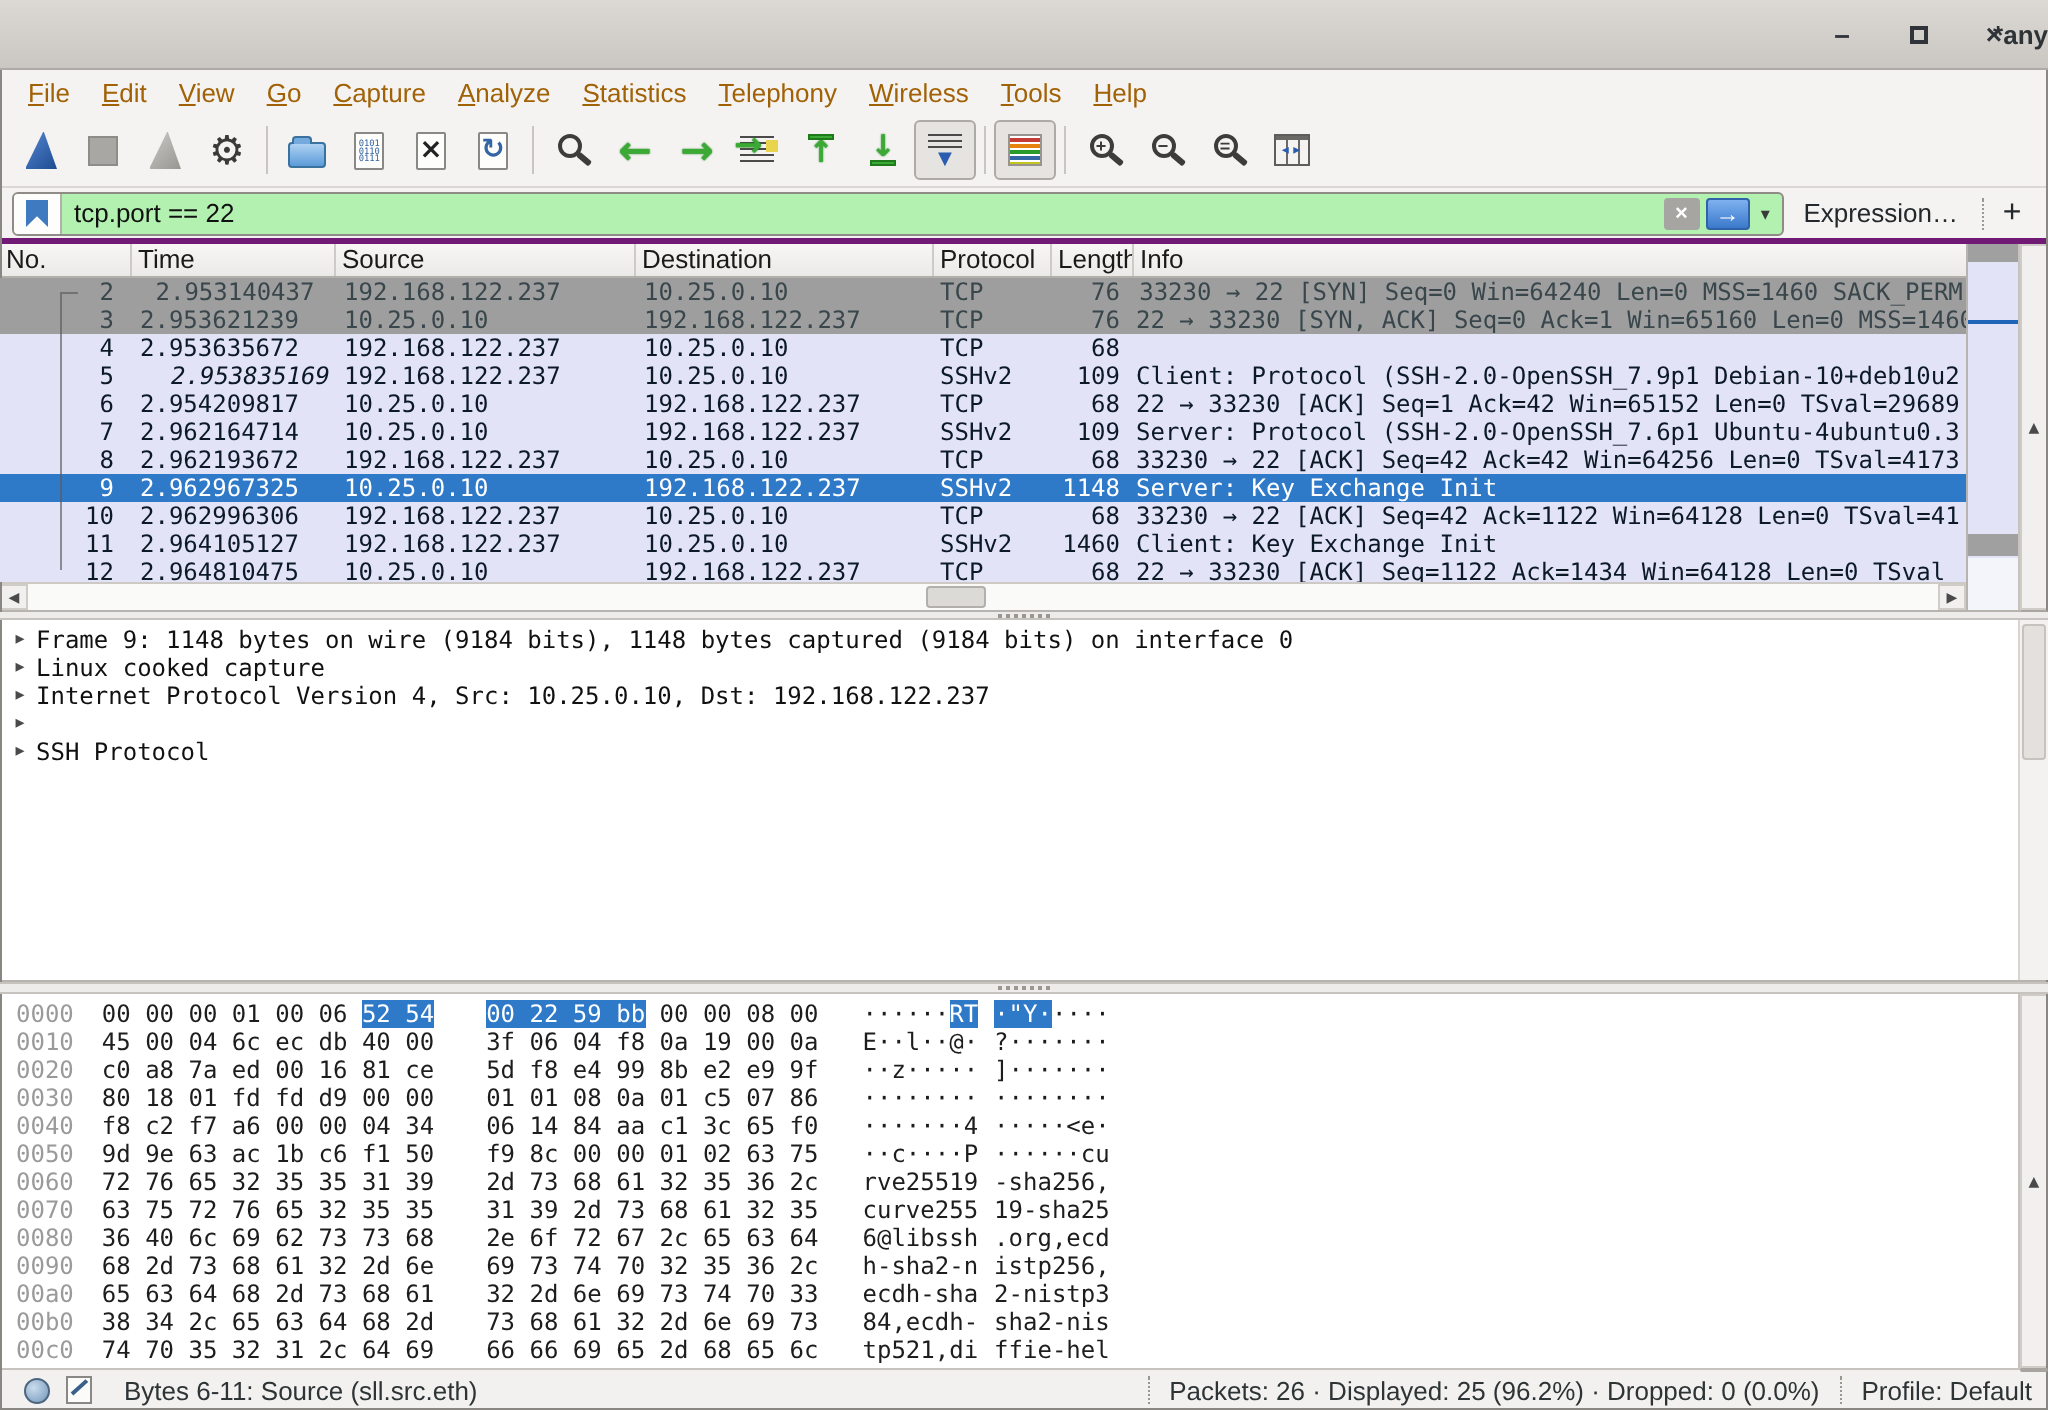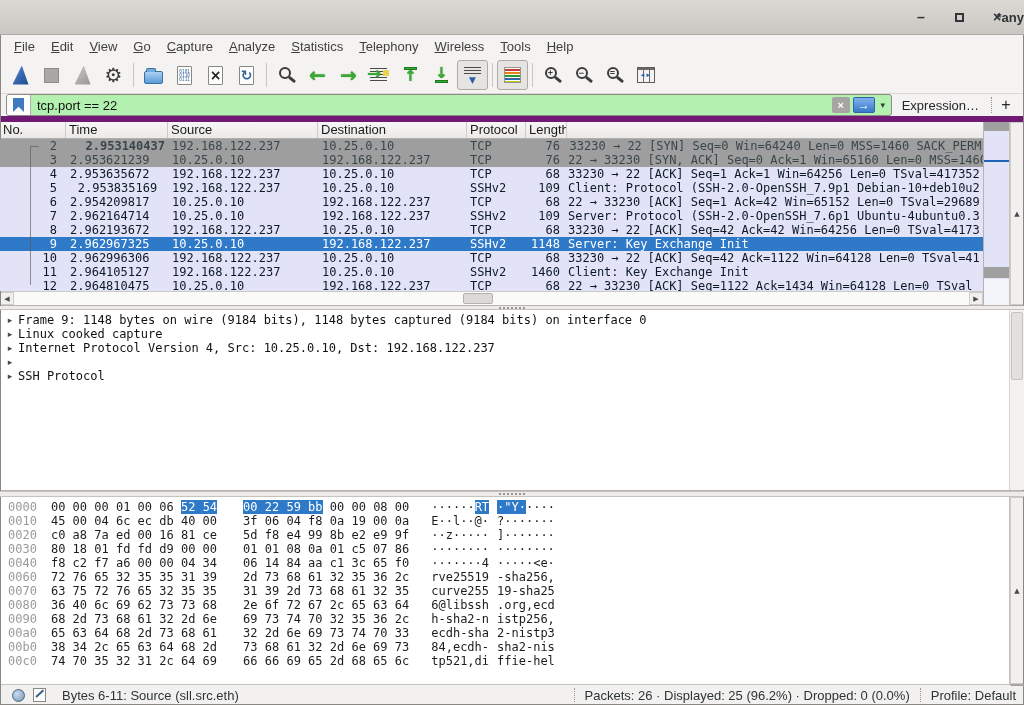--- a/index.html
+++ b/index.html
@@ -9,21 +9,21 @@
 
   
   .titlebar { height:35px; background:linear-gradient(#dcd8d4,#cac6c2); border-bottom:1px solid #aeaaa5; display:flex; align-items:center; position:relative; flex:none; }
   .title { position:absolute; left:0; right:0; text-align:right; font-size:13px; font-weight:bold; color:#2e3436; }
   .winbtns { margin-left:auto; display:flex; align-items:center; gap:16px; padding-right:16px; z-index:2; }
   .wbtn { width:22px; height:22px; border:none; background:transparent; color:#30343a; font-size:14px; font-weight:bold; display:flex; align-items:center; justify-content:center; cursor:default; }
   .maxglyph { width:9px; height:9px; border:2px solid #30343a; display:inline-block; }
 
   
   .menubar { height:22px; background:#f4f3f1; display:flex; align-items:center; padding-left:6px; flex:none; }
-  .mi { display:inline-block; padding:2px 8px; font-size:13px; color:#404040; }
+  .mi { display:inline-block; padding:2px 8px; font-size:13px; color:#a16207; }
   .mi::first-letter { text-decoration:underline; }
 
   
   .toolbar { height:37px; background:#f4f3f1; border-bottom:1px solid #dbd8d4; display:flex; align-items:center; padding-left:5px; flex:none; }
   .tbtn { width:31px; height:30px; border:1px solid transparent; background:transparent; display:flex; align-items:center; justify-content:center; border-radius:3px; }
   .tbtn.pressed { background:#e6e4e1; border-color:#aeaaa5; }
   .tsep { width:1px; height:24px; background:#c9c6c1; margin:0 4px; }
   .icon { display:flex; align-items:center; justify-content:center; }
   .fin { width:16px; height:19px; background:linear-gradient(135deg,#5586d2,#1c4a8e); clip-path:polygon(0 100%,100% 100%,58% 0); display:inline-block; }
   .fin.gray { background:linear-gradient(135deg,#cbc9c6,#96948f); }
@@ -47,21 +47,21 @@
   .gopkt .stripes { position:absolute; inset:0; }
   .gopkt::after { content:""; position:absolute; right:0; top:2px; width:6px; height:6px; background:#e8d44d; }
   .gopkt .ov2 { position:absolute; left:-3px; top:-5px; font-size:17px; }
   .bluetri { color:#2a5db0; font-size:9px; line-height:8px; font-family:"DejaVu Sans",sans-serif; }
   .clines { width:17px; height:16px; border:1px solid #97948f; background:linear-gradient(to bottom,#fff 0 1px,#c43c35 1px 3px,#fff 3px 4px,#e6830f 4px 6px,#fff 6px 7px,#2a9a2a 7px 9px,#fff 9px 10px,#3465a4 10px 12px,#fff 12px 13px,#c4c41e 13px 15px,#fff 15px); display:inline-block; }
   .tblico { width:18px; height:16px; border:1px solid #5f5d59; position:relative; display:inline-block;
     background:linear-gradient(to right,transparent 0 5px,#6b6965 5px 6px,transparent 6px 11px,#6b6965 11px 12px,transparent 12px),linear-gradient(#6b6965 0 2px,transparent 2px); }
   .tblico::after { content:"◂ ▸"; position:absolute; left:0; right:0; top:3px; text-align:center; color:#2a5db0; font-size:7px; font-family:"DejaVu Sans",sans-serif; }
 
   
-  .filterbar { height:28px; background:#f4f3f1; border-bottom:6px solid #701a75; display:flex; align-items:center; padding:0 6px; flex:none; }
+  .filterbar { height:28px; background:#f4f3f1; border-bottom:3px solid #701a75; display:flex; align-items:center; padding:0 6px; flex:none; }
   .finput { flex:1; height:22px; background:#b2f1b0; border:1px solid #8f8b86; border-radius:3px; display:flex; align-items:center; overflow:hidden; }
   .bmbtn { width:24px; height:100%; background:#fdfdfb; border:none; border-right:1px solid #b3b0ab; display:flex; align-items:center; justify-content:center; }
   .bm { width:11px; height:14px; background:#3f7ac0; clip-path:polygon(0 0,100% 0,100% 100%,50% 62%,0 100%); }
   .ftext { flex:1; padding-left:6px; font-size:13px; color:#111; white-space:pre; }
   .cbtn { width:18px; height:16px; background:#a7a5a1; border:none; border-radius:2px; color:#fff; font-size:11px; font-weight:bold; display:flex; align-items:center; justify-content:center; margin-right:3px; }
   .abtn { width:22px; height:16px; background:linear-gradient(#7fb1ef,#3b79cc); border:1px solid #2f62a8; border-radius:2px; color:#fff; font-size:12px; font-weight:bold; display:flex; align-items:center; justify-content:center; line-height:12px; }
   .caretbtn { width:16px; height:100%; border:none; background:transparent; color:#3a3a3a; font-size:9px; }
   .expr { font-size:13px; color:#23282c; padding:0 10px; background:none; border:none; }
   .vsep { width:1px; height:16px; border-left:1px dotted #9a9791; margin:0 2px; }
   .addbtn { width:24px; height:22px; border:none; background:transparent; font-size:16px; color:#23282c; }
@@ -307,25 +307,26 @@
 
   <div class="packet-pane">
     <div class="plist">
       <div class="phead" id="phead">
           <div class="hcell" style="width: 66px;">No.</div>
           <div class="hcell" style="width: 102px;">Time</div>
           <div class="hcell" style="width: 150px;">Source</div>
           <div class="hcell" style="width: 149px;">Destination</div>
           <div class="hcell" style="width: 59px;">Protocol</div>
           <div class="hcell" style="width: 41px;">Length</div>
+          <div class="hcell" style="flex: 1 1 0%; border-right: none;">Info</div>
         </div>
       <div class="prows" id="prows">
           <div class="prow gray">
             <span class="pc" style="width: 63px; text-align: right; padding-right: 6px;">2</span>
-            <span class="pc" style="width: 102px; text-align: right; padding-left: 7px; font-weight: bold;">2.953140437</span>
+            <span class="pc" style="width: 102px; text-align: center; padding-left: 7px;">2.953140437</span>
             <span class="pc" style="width: 150px; text-align: left; padding-left: 7px;">192.168.122.237</span>
             <span class="pc" style="width: 149px; text-align: left; padding-left: 7px;">10.25.0.10</span>
             <span class="pc" style="width: 59px; text-align: left; padding-left: 6px;">TCP</span>
             <span class="pc" style="width: 41px; text-align: right; padding-right: 4px;">76</span>
             <span class="pc" style="flex: 1 1 0%; text-align: center; padding-left: 4px;">33230 → 22 [SYN] Seq=0 Win=64240 Len=0 MSS=1460 SACK_PERM</span>
           </div>
           <div class="prow gray">
             <span class="pc" style="width: 63px; text-align: right; padding-right: 6px;">3</span>
             <span class="pc" style="width: 102px; text-align: left; padding-left: 7px;">2.953621239</span>
             <span class="pc" style="width: 150px; text-align: left; padding-left: 7px;">10.25.0.10</span>
@@ -334,25 +335,24 @@
             <span class="pc" style="width: 41px; text-align: right; padding-right: 4px;">76</span>
             <span class="pc" style="flex: 1 1 0%; text-align: left; padding-left: 4px;">22 → 33230 [SYN, ACK] Seq=0 Ack=1 Win=65160 Len=0 MSS=1460</span>
           </div>
           <div class="prow ">
             <span class="pc" style="width: 63px; text-align: right; padding-right: 6px;">4</span>
             <span class="pc" style="width: 102px; text-align: left; padding-left: 7px;">2.953635672</span>
             <span class="pc" style="width: 150px; text-align: left; padding-left: 7px;">192.168.122.237</span>
             <span class="pc" style="width: 149px; text-align: left; padding-left: 7px;">10.25.0.10</span>
             <span class="pc" style="width: 59px; text-align: left; padding-left: 6px;">TCP</span>
             <span class="pc" style="width: 41px; text-align: right; padding-right: 4px;">68</span>
-            <span class="pc" style="flex: 1 1 0%; text-align: left; padding-left: 4px;">33230 → 22 [ACK] Seq=1 Ack=1 Win=64256 Len=0 TSval=417352</span>
           </div>
           <div class="prow ">
             <span class="pc" style="width: 63px; text-align: right; padding-right: 6px;">5</span>
-            <span class="pc" style="width: 102px; text-align: center; padding-left: 7px;">2.953835169</span>
+            <span class="pc" style="width: 102px; text-align: right; padding-left: 7px; font-style: italic;">2.953835169</span>
             <span class="pc" style="width: 150px; text-align: left; padding-left: 7px;">192.168.122.237</span>
             <span class="pc" style="width: 149px; text-align: left; padding-left: 7px;">10.25.0.10</span>
             <span class="pc" style="width: 59px; text-align: left; padding-left: 6px;">SSHv2</span>
             <span class="pc" style="width: 41px; text-align: right; padding-right: 4px;">109</span>
             <span class="pc" style="flex: 1 1 0%; text-align: left; padding-left: 4px;">Client: Protocol (SSH-2.0-OpenSSH_7.9p1 Debian-10+deb10u2</span>
           </div>
           <div class="prow ">
             <span class="pc" style="width: 63px; text-align: right; padding-right: 6px;">6</span>
             <span class="pc" style="width: 102px; text-align: left; padding-left: 7px;">2.954209817</span>
             <span class="pc" style="width: 150px; text-align: left; padding-left: 7px;">10.25.0.10</span>
@@ -461,20 +461,21 @@
       <div class="grip"></div>
     </div>
 
   <div class="hexpane">
     <div class="hexrows" id="hexrows">
         <div class="xrow"><span class="xoff">0000</span><span class="xh hex1">00 00 00 01 00 06 <span class="xsel">52 54</span></span><span class="xh hex2"><span class="xsel">00 22 59 bb</span> 00 00 08 00</span><span class="xa ascii1">······<span class="xsel">RT</span></span><span class="xa ascii2"><span class="xsel">·"Y·</span>····</span></div>
         <div class="xrow"><span class="xoff">0010</span><span class="xh hex1">45 00 04 6c ec db 40 00</span><span class="xh hex2">3f 06 04 f8 0a 19 00 0a</span><span class="xa ascii1">E··l··@·</span><span class="xa ascii2">?·······</span></div>
         <div class="xrow"><span class="xoff">0020</span><span class="xh hex1">c0 a8 7a ed 00 16 81 ce</span><span class="xh hex2">5d f8 e4 99 8b e2 e9 9f</span><span class="xa ascii1">··z·····</span><span class="xa ascii2">]·······</span></div>
         <div class="xrow"><span class="xoff">0030</span><span class="xh hex1">80 18 01 fd fd d9 00 00</span><span class="xh hex2">01 01 08 0a 01 c5 07 86</span><span class="xa ascii1">········</span><span class="xa ascii2">········</span></div>
         <div class="xrow"><span class="xoff">0040</span><span class="xh hex1">f8 c2 f7 a6 00 00 04 34</span><span class="xh hex2">06 14 84 aa c1 3c 65 f0</span><span class="xa ascii1">·······4</span><span class="xa ascii2">·····&lt;e·</span></div>
+        <div class="xrow"><span class="xoff">0050</span><span class="xh hex1">9d 9e 63 ac 1b c6 f1 50</span><span class="xh hex2">f9 8c 00 00 01 02 63 75</span><span class="xa ascii1">··c····P</span><span class="xa ascii2">······cu</span></div>
         <div class="xrow"><span class="xoff">0060</span><span class="xh hex1">72 76 65 32 35 35 31 39</span><span class="xh hex2">2d 73 68 61 32 35 36 2c</span><span class="xa ascii1">rve25519</span><span class="xa ascii2">-sha256,</span></div>
         <div class="xrow"><span class="xoff">0070</span><span class="xh hex1">63 75 72 76 65 32 35 35</span><span class="xh hex2">31 39 2d 73 68 61 32 35</span><span class="xa ascii1">curve255</span><span class="xa ascii2">19-sha25</span></div>
         <div class="xrow"><span class="xoff">0080</span><span class="xh hex1">36 40 6c 69 62 73 73 68</span><span class="xh hex2">2e 6f 72 67 2c 65 63 64</span><span class="xa ascii1">6@libssh</span><span class="xa ascii2">.org,ecd</span></div>
         <div class="xrow"><span class="xoff">0090</span><span class="xh hex1">68 2d 73 68 61 32 2d 6e</span><span class="xh hex2">69 73 74 70 32 35 36 2c</span><span class="xa ascii1">h-sha2-n</span><span class="xa ascii2">istp256,</span></div>
         <div class="xrow"><span class="xoff">00a0</span><span class="xh hex1">65 63 64 68 2d 73 68 61</span><span class="xh hex2">32 2d 6e 69 73 74 70 33</span><span class="xa ascii1">ecdh-sha</span><span class="xa ascii2">2-nistp3</span></div>
         <div class="xrow"><span class="xoff">00b0</span><span class="xh hex1">38 34 2c 65 63 64 68 2d</span><span class="xh hex2">73 68 61 32 2d 6e 69 73</span><span class="xa ascii1">84,ecdh-</span><span class="xa ascii2">sha2-nis</span></div>
         <div class="xrow"><span class="xoff">00c0</span><span class="xh hex1">74 70 35 32 31 2c 64 69</span><span class="xh hex2">66 66 69 65 2d 68 65 6c</span><span class="xa ascii1">tp521,di</span><span class="xa ascii2">ffie-hel</span></div>
       </div>
     <div class="xscroll">
       <div class="sbtn" style="width:100%;">▲</div>

